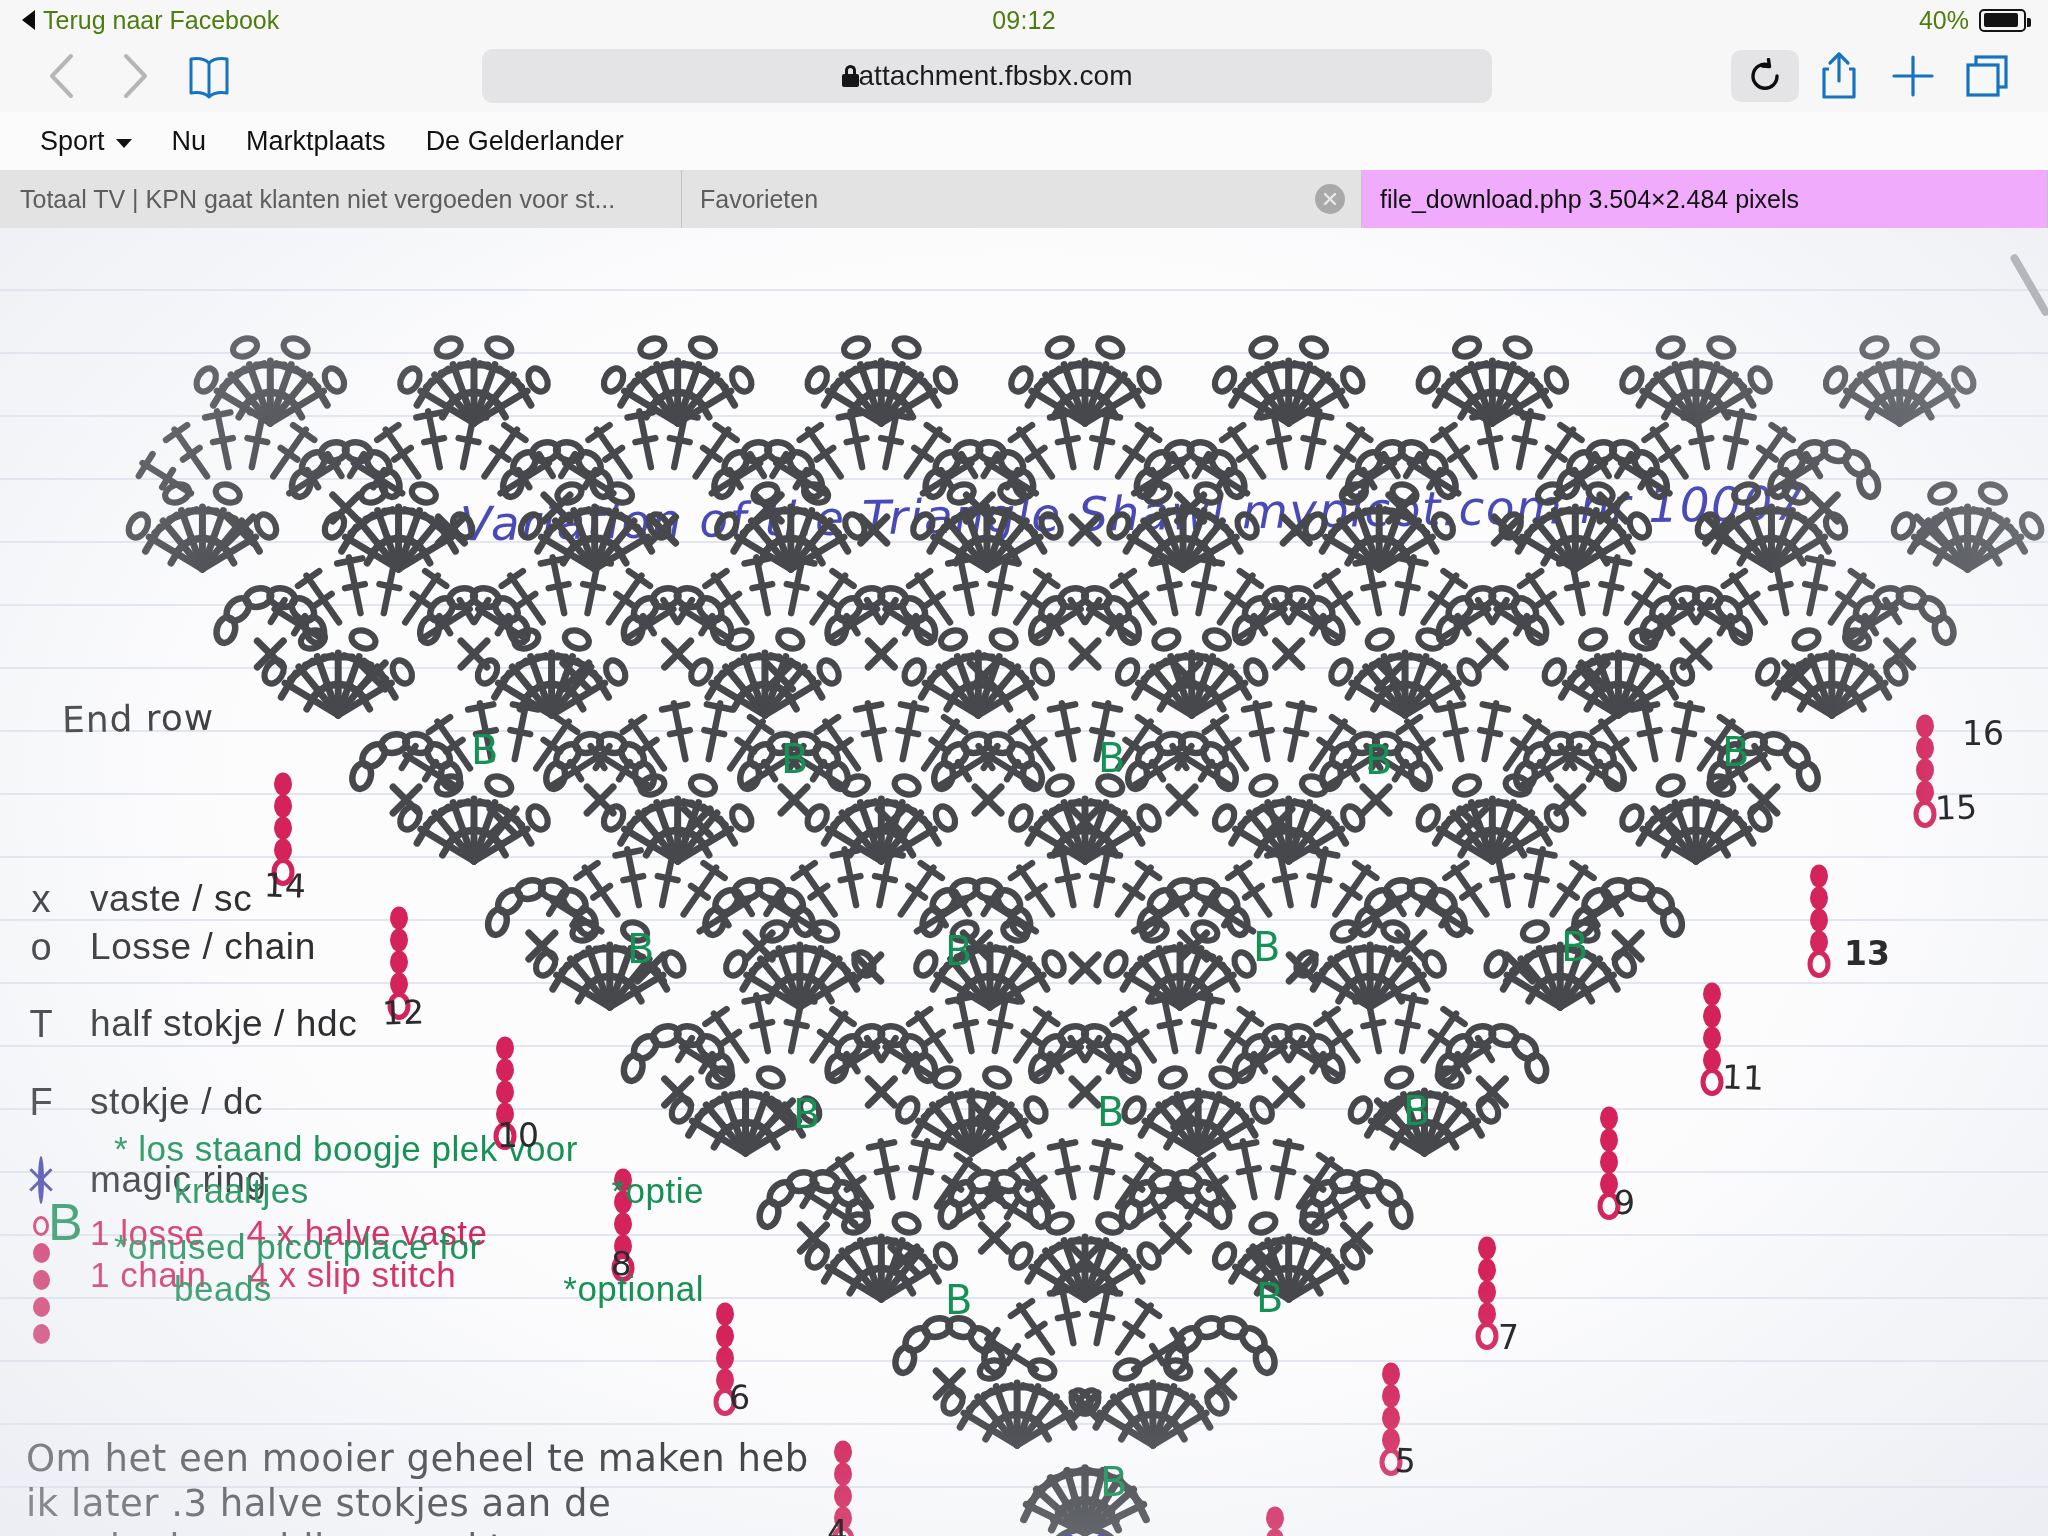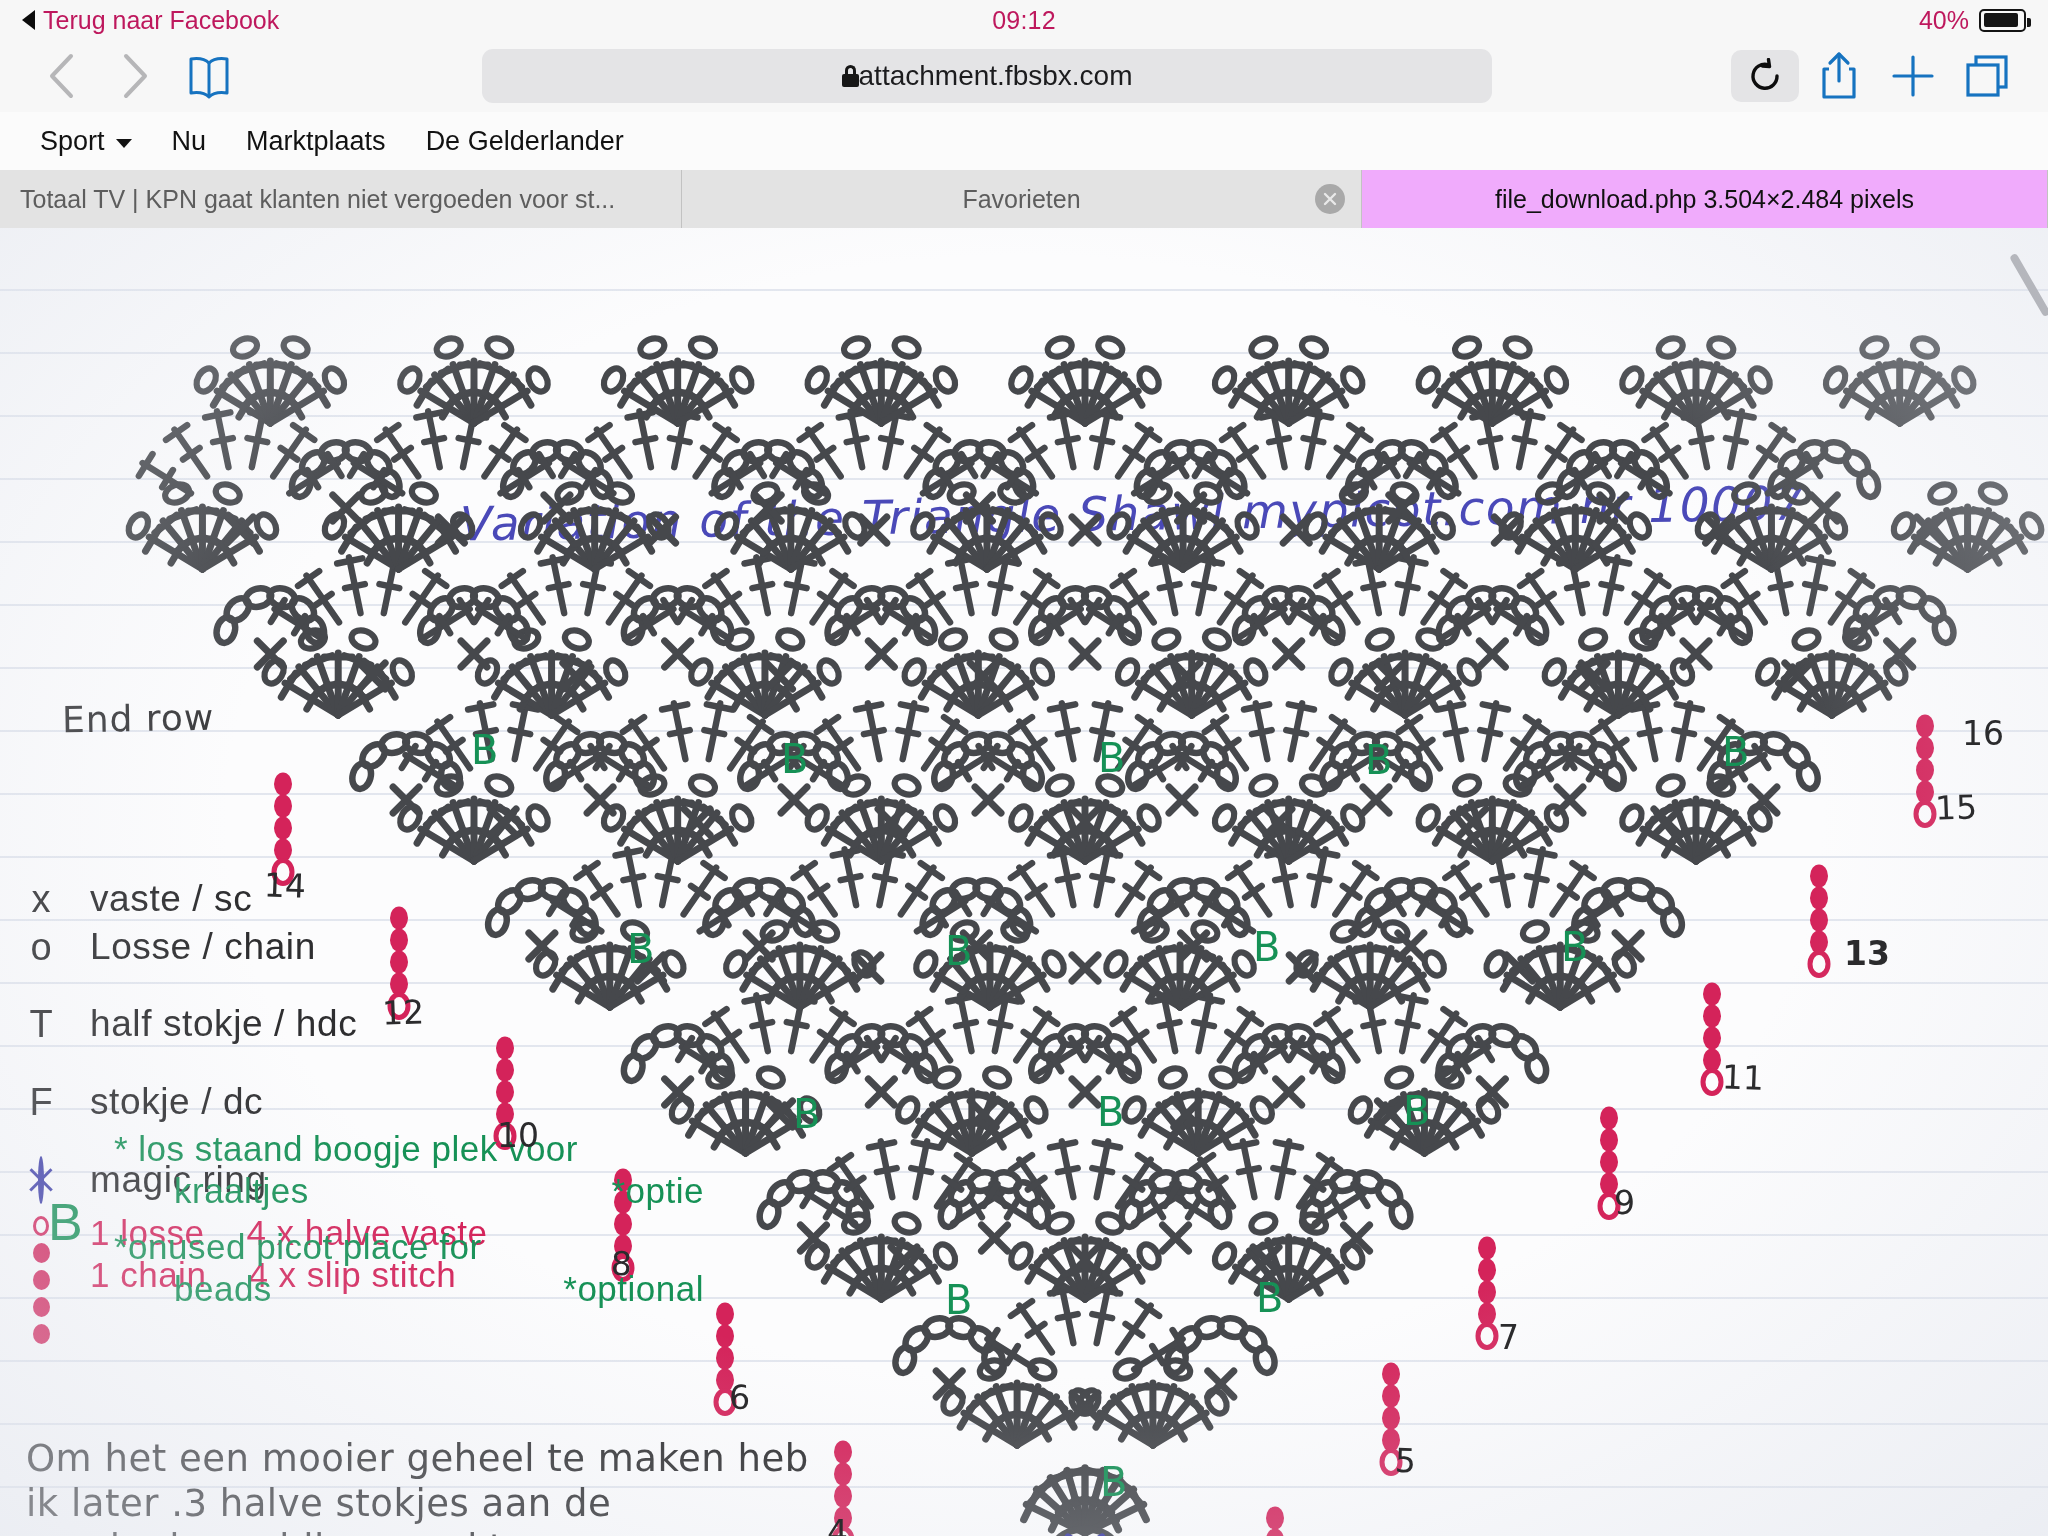--- a/index.html
+++ b/index.html
@@ -7,21 +7,21 @@
   body {
     font-family:"Liberation Sans", sans-serif;
     background:#ffffff;
     -webkit-font-smoothing:antialiased;
   }
 
   
   .statusbar{
     height:40px; background:#f7f7f7;
     display:flex; align-items:center; justify-content:space-between;
-    padding:0 22px; font-size:25px; color:#be185d;
+    padding:0 22px; font-size:25px; color:#4d7c0f;
     position:relative;
   }
   .sb-left{ display:flex; align-items:center; gap:4px; }
   .sb-back-tri{
     width:0;height:0;border-top:10px solid transparent;border-bottom:10px solid transparent;
     border-right:13px solid #0b0b0b; margin-right:4px;
   }
   .sb-center{
     position:absolute; left:0; right:0; text-align:center;
     font-size:25px; letter-spacing:.2px; pointer-events:none;
@@ -69,21 +69,21 @@
   .bm{ display:flex; align-items:center; gap:11px; cursor:pointer; }
   .bm + .bm{ margin-left:40px; }
   .chev-dn{
     width:0;height:0;border-left:8px solid transparent;border-right:8px solid transparent;
     border-top:9px solid #121212; margin-top:4px;
   }
 
   
   .tabbar{ height:58px; display:flex; background:#cfcfcf; }
   .tab{
-    display:flex; align-items:center; justify-content:center; position:relative;
+    display:flex; align-items:center; position:relative;
     font-size:25px; color:#5d5d5d; background:#e3e3e3;
     border-right:1px solid #c2c2c2; cursor:pointer; padding:0 18px;
     white-space:nowrap; overflow:hidden;
   }
   .tab.t1{ width:682px; justify-content:flex-start; padding-left:20px; }
   .tab.t2{ width:680px; }
   .tab.active{ background:#f0abfc; color:#111; flex:1; }
   .tab-close{
     position:absolute; right:16px; top:50%; transform:translateY(-50%);
     width:30px;height:30px;border-radius:50%; background:#a9a9a9;

